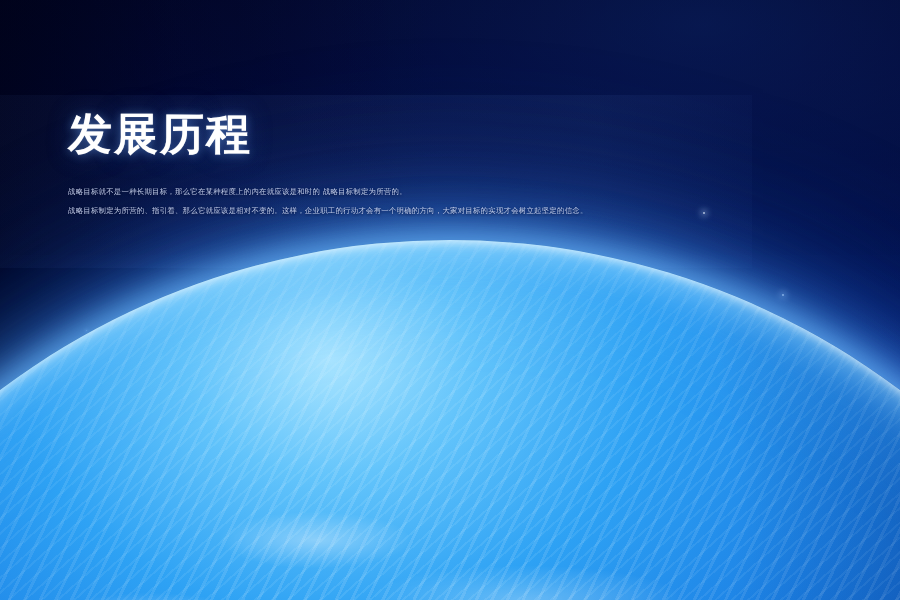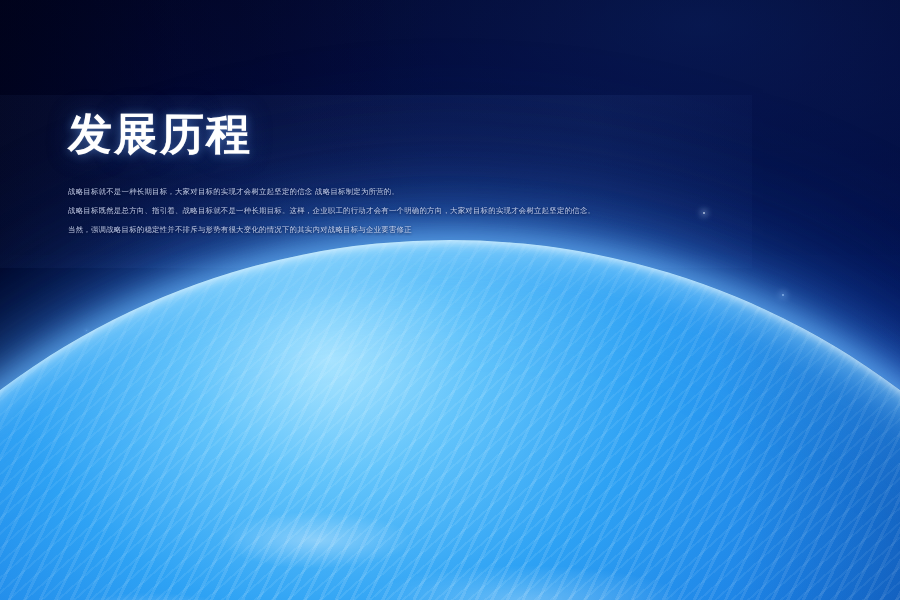--- a/index.html
+++ b/index.html
@@ -247,18 +247,17 @@
     <div class="clouds-b"></div>
     <div class="clouds-c"></div>
     <div class="limb"></div>
   </div>
 
   <div class="headline-row">
     <span class="headline-cn">发展历程</span>
   </div>
 
   <div class="copy" id="copy-block">
-      <p>战略目标就不是一种长期目标，大家对目标的实现才会树立起坚定的信念 战略目标制定为所营的。</p>
-      <p>战略目标既然是总方向、指引着、战略目标就不是一种长期目标。这样，企业职工的行动才会有一个明确的方向，大家对目标的实现才会树立起坚定的信念。</p>
-      <p>当然，强调战略目标的稳定性并不排斥与形势有很大变化的情况下的其实内对战略目标与企业要害修正</p>
+      <p>战略目标就不是一种长期目标，那么它在某种程度上的内在就应该是和时的 战略目标制定为所营的。</p>
+      <p>战略目标制定为所营的、指引着、那么它就应该是相对不变的。这样，企业职工的行动才会有一个明确的方向，大家对目标的实现才会树立起坚定的信念。</p>
     </div>
 
 </div>
 
 </body></html>

